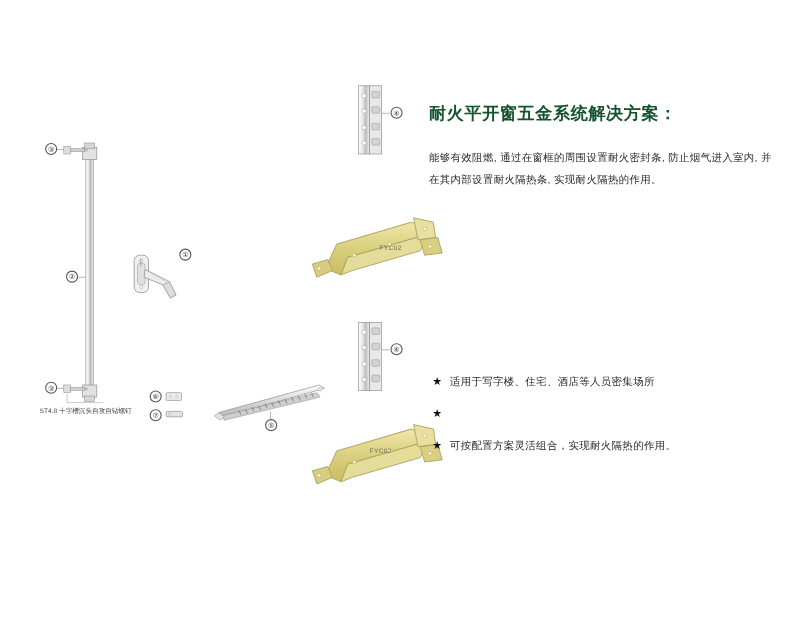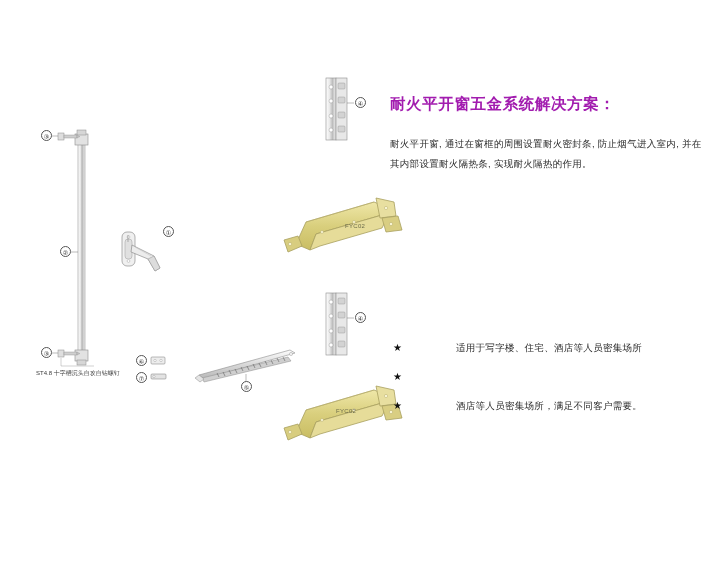--- a/index.html
+++ b/index.html
@@ -60,21 +60,21 @@
   
   .text-panel {
     position: absolute;
     left: 390px;
     top: 95px;
     width: 320px;
   }
   .headline {
     font-size: 15.5px;
     font-weight: bold;
-    color: #a21caf;
+    color: #14532d;
     letter-spacing: 0.6px;
     margin: 0 0 20px 0;
     line-height: 1.2;
   }
   .body-para {
     font-size: 9.5px;
     color: #2b2b2b;
     line-height: 2.1;
     margin: 0;
     letter-spacing: 0.3px;
@@ -95,21 +95,20 @@
     font-size: 10px;
     color: #111;
     margin-right: 7px;
     line-height: 1.2;
   }
   .bullet-text {
     font-size: 9.5px;
     color: #2b2b2b;
     letter-spacing: 0.3px;
     line-height: 1.2;
-    margin-left: 47px;
   }
 
   svg { display: block; }
 </style>
 </head>
 <body>
 
 <div id="page">
 
   <div class="diagram-panel">
@@ -295,30 +294,30 @@
     <div class="part-num" style="left:122px; top:342px;">⑦</div>
 
     <div class="caption-text" style="left:22px; top:339px;">ST4.8 十字槽沉头自攻自钻螺钉</div>
 
     <div class="label-fyc" style="left:331px; top:193px;">FYC02</div>
     <div class="label-fyc" style="left:322px; top:378px;">FYC02</div>
   </div>
 
   <div class="text-panel">
     <h1 class="headline">耐火平开窗五金系统解决方案：</h1>
-    <p class="body-para">耐火平开窗, 通过在窗框的周围设置耐火密封条, 防止烟气进入室内, 并在其内部设置耐火隔热条, 实现耐火隔热的作用。</p>
+    <p class="body-para">能够有效阻燃, 通过在窗框的周围设置耐火密封条, 防止烟气进入室内, 并在其内部设置耐火隔热条, 实现耐火隔热的作用。</p>
   </div>
 
   <div class="bullets">
     <div class="bullet-row">
       <span class="bullet-star">★</span>
       <span class="bullet-text">适用于写字楼、住宅、酒店等人员密集场所</span>
     </div>
     <div class="bullet-row">
       <span class="bullet-star">★</span>
     </div>
     <div class="bullet-row">
       <span class="bullet-star">★</span>
-      <span class="bullet-text">酒店等人员密集场所，满足不同客户需要。</span>
+      <span class="bullet-text">可按配置方案灵活组合，实现耐火隔热的作用。</span>
     </div>
   </div>
 
 </div>
 
 </body></html>

